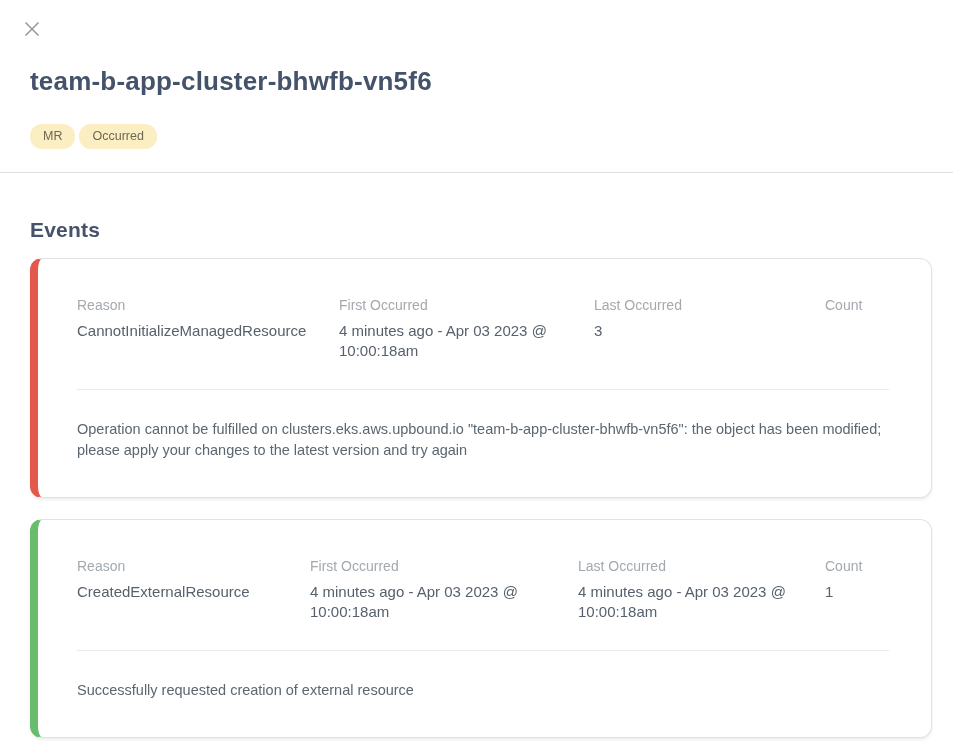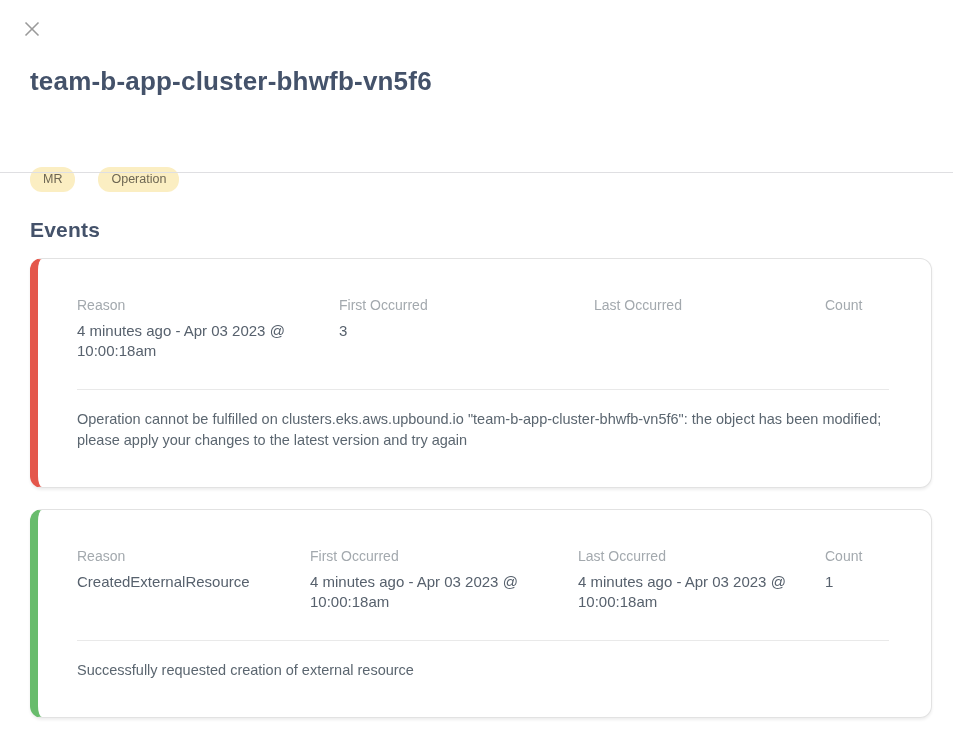--- a/index.html
+++ b/index.html
@@ -21,21 +21,21 @@
   .close-btn svg { display: block; }
 
   .page-title {
     position: absolute; top: 66px; left: 30px;
     font-size: 26px; font-weight: bold; letter-spacing: 0.2px;
     color: #44526a;
   }
 
   .badge-row {
     position: absolute; top: 124px; left: 30px;
-    display: flex; gap: 23px; margin-top: 43px;
+    display: flex; gap: 4px;
   }
   .badge {
     display: inline-block;
     background: #fbeec2;
     color: #6e6753;
     font-size: 12.5px;
     line-height: 1;
     padding: 6px 13px 6px 13px;
     border-radius: 12px;
   }
@@ -85,21 +85,21 @@
     font-size: 15px;
     color: #57616d;
     line-height: 1.3;
     padding-right: 14px;
   }
   .th.count-col, .td.count-col { text-align: left; padding-right: 0; }
 
   .msg-wrap {
     border-top: 1px solid #e9e9e9;
     margin-top: 29px;
-    padding-top: 19px;
+    padding-top: 29px;
   }
   .msg {
     font-size: 14.5px;
     line-height: 1.45;
     color: #5b6670;
   }
 </style>
 </head>
 <body>
 
@@ -111,36 +111,37 @@
         <line x1="1.5" y1="1.5" x2="14.5" y2="14.5" stroke="#9a9a9a" stroke-width="1.6"></line>
         <line x1="14.5" y1="1.5" x2="1.5" y2="14.5" stroke="#9a9a9a" stroke-width="1.6"></line>
       </svg>
     </span>
   </button>
 
   <h1 class="page-title">team-b-app-cluster-bhwfb-vn5f6</h1>
 
   <div class="badge-row">
     <span class="badge">MR</span>
-    <span class="badge">Operation</span>
+    <span class="badge">Occurred</span>
   </div>
 
   <div class="header-divider"></div>
 
   <h2 class="section-title">Events</h2>
 
   <div class="cards">
 
     <section class="card card-error">
       <div class="event-grid">
         <div class="th">Reason</div>
         <div class="th">First Occurred</div>
         <div class="th">Last Occurred</div>
         <div class="th count-col">Count</div>
 
+        <div class="td">CannotInitializeManagedResource</div>
         <div class="td">4 minutes ago - Apr 03 2023 @ 10:00:18am</div>
         <div class="td count-col">3</div>
       </div>
       <div class="msg-wrap">
         <p class="msg">Operation cannot be fulfilled on clusters.eks.aws.upbound.io "team-b-app-cluster-bhwfb-vn5f6": the object has been modified; please apply your changes to the latest version and try again</p>
       </div>
     </section>
 
     <section class="card card-success">
       <div class="event-grid">

